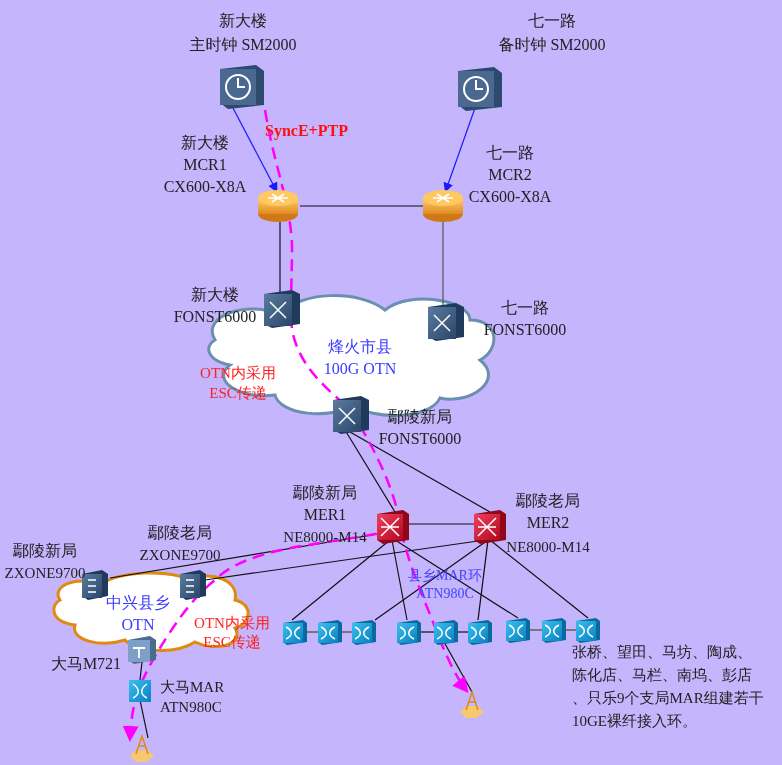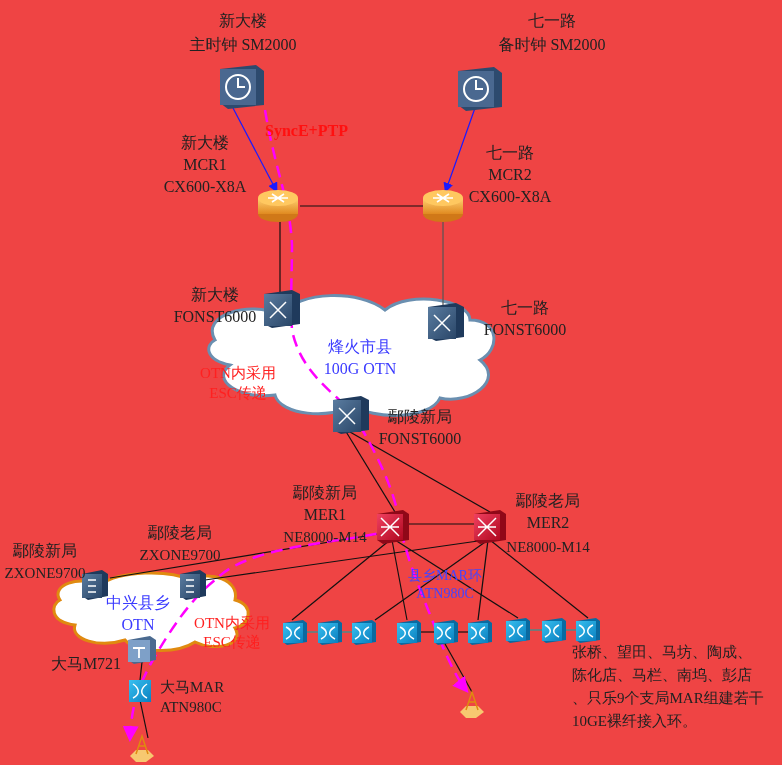--- a/index.html
+++ b/index.html
@@ -1,16 +1,16 @@
 <!DOCTYPE html>
 <html><head>
 <meta charset="utf-8">
 <style>
   html, body { margin: 0; padding: 0; background: #ffffff; }
-  #canvas { position: relative; width: 782px; height: 765px; overflow: hidden; background: #ef4444; }
+  #canvas { position: relative; width: 782px; height: 765px; overflow: hidden; background: #c4b5fd; }
   svg#diagram { position: absolute; left: 0; top: 0; }
   .lbl { font-family: "Liberation Serif", "DejaVu Serif", serif; font-size: 16px; fill: #222; }
   .lbl-mono { font-family: "Liberation Serif", "DejaVu Serif", serif; font-size: 15px; fill: #222; }
   .lbl-red { font-family: "Liberation Serif", "DejaVu Serif", serif; font-size: 15px; fill: #ff2020; }
   .lbl-red-bold { font-family: "Liberation Serif", "DejaVu Serif", serif; font-size: 16px; fill: #ff1010; font-weight: bold; }
   .lbl-blue { font-family: "Liberation Serif", "DejaVu Serif", serif; font-size: 16px; fill: #3a3aff; }
   .lbl-blue-sm { font-family: "Liberation Serif", "DejaVu Serif", serif; font-size: 14px; fill: #4444ff; }
   .note { font-family: "Liberation Serif", "DejaVu Serif", serif; font-size: 15px; fill: #222; }
 </style>
 </head>

